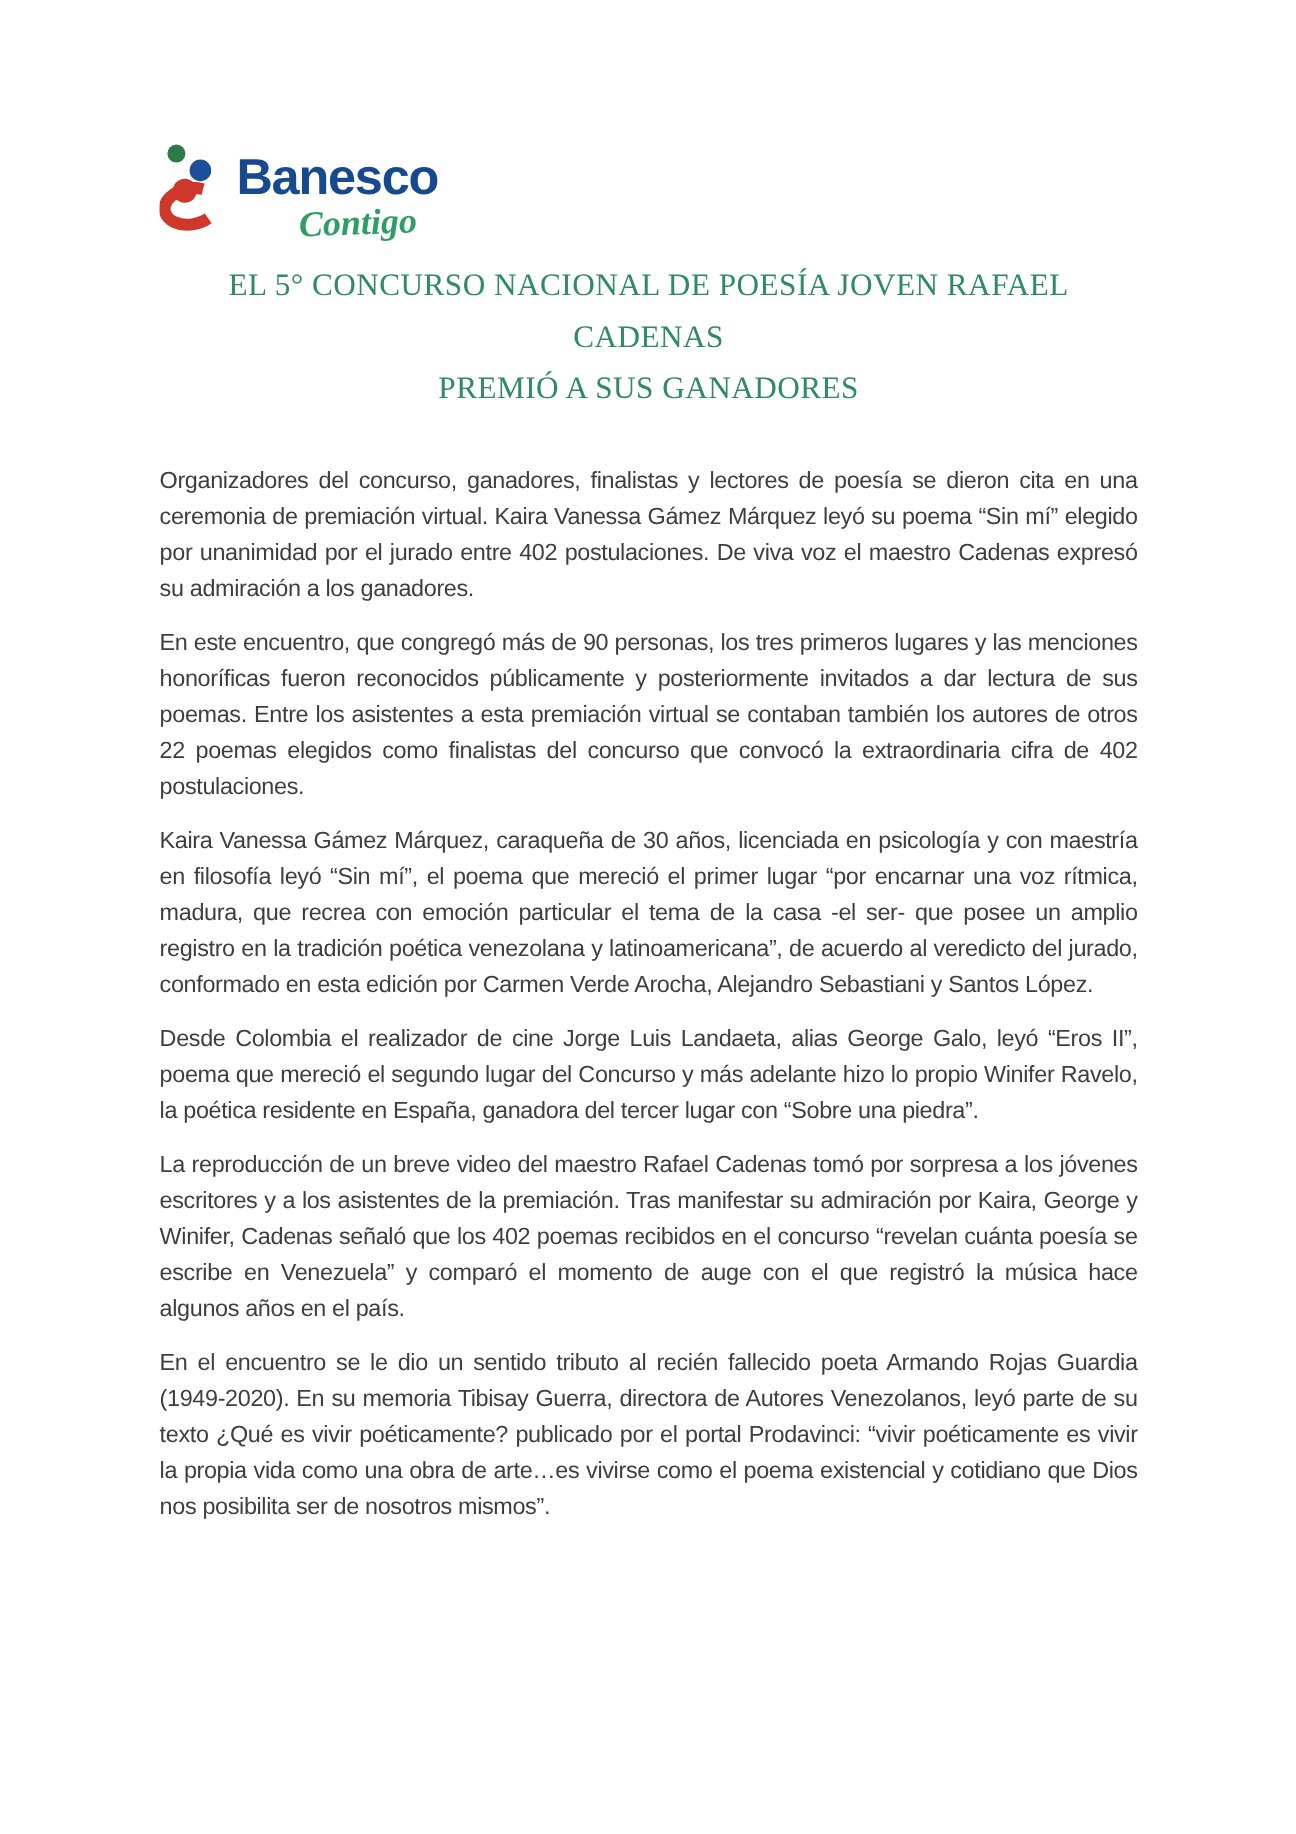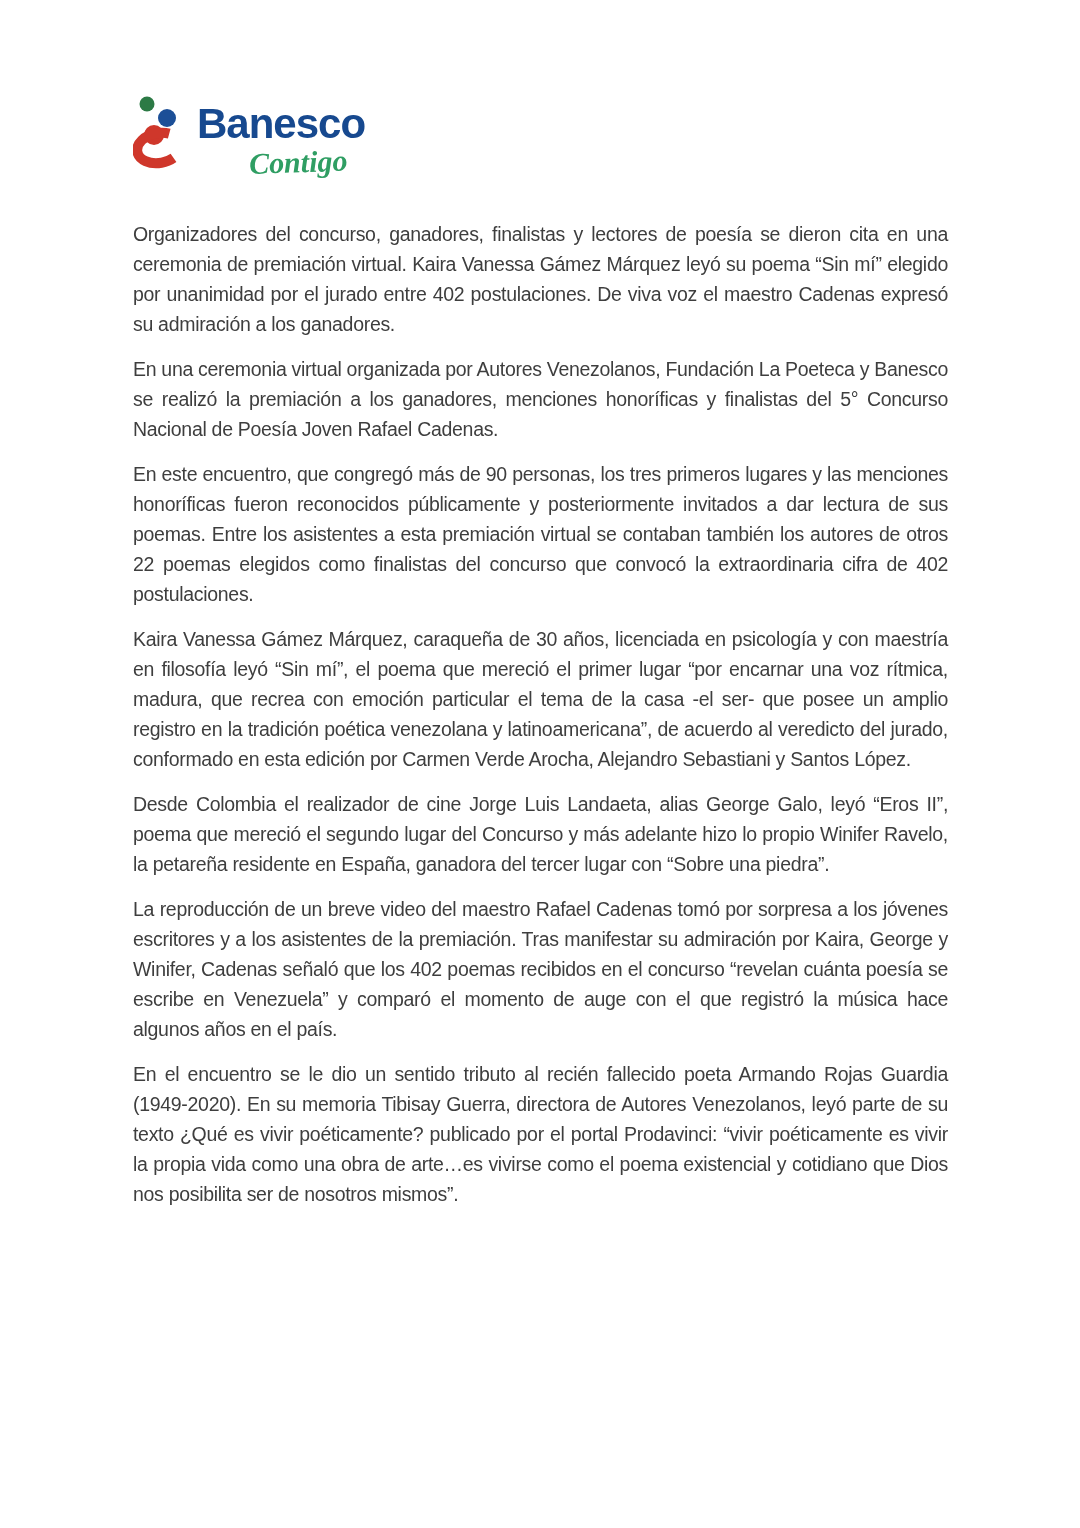--- a/index.html
+++ b/index.html
@@ -15,21 +15,21 @@
     overflow: hidden;
     font-family: "Liberation Sans", sans-serif;
   }
   .content {
     margin-left: 133px;
     margin-right: 132px; 
   }
 
   
   .logo-block {
-    padding-top: 94px;
+    padding-top: 118px;
     display: flex;
     align-items: flex-start;
   }
   .logo-icon {
     width: 62px;
     height: 76px;
     flex: 0 0 auto;
   }
   .logo-text {
     display: flex;
@@ -94,25 +94,28 @@
         <circle cx="34" cy="23" r="9" fill="#1c4f97"></circle>
         <circle cx="21" cy="40" r="10" fill="#cf372b"></circle>
         <ellipse cx="26" cy="53" rx="22" ry="15" fill="none" stroke="#cf372b" stroke-width="10" pathLength="100" stroke-dasharray="72 28" stroke-dashoffset="-14" transform="rotate(-10 26 53)"></ellipse>
       </svg>
       <div class="logo-text">
         <div class="brand-wordmark">Banesco</div>
         <div class="brand-tagline">Contigo</div>
       </div>
     </div>
 
+    <h1 class="doc-title">
+      <div>EL 5° CONCURSO NACIONAL DE POESÍA JOVEN RAFAEL CADENAS</div>
+      <div>PREMIÓ A SUS GANADORES</div>
+    </h1>
 
     <div class="body-text">
       <p>Organizadores del concurso, ganadores, finalistas y lectores de poesía se dieron cita en una ceremonia de premiación virtual. Kaira Vanessa Gámez Márquez leyó su poema “Sin mí” elegido por unanimidad por el jurado entre 402 postulaciones. De viva voz el maestro Cadenas expresó su admiración a los ganadores.</p>
-      <p>En una ceremonia virtual organizada por Autores Venezolanos, Fundación La Poeteca y Banesco se realizó la premiación a los ganadores, menciones honoríficas y finalistas del 5° Concurso Nacional de Poesía Joven Rafael Cadenas.</p>
       <p>En este encuentro, que congregó más de 90 personas, los tres primeros lugares y las menciones honoríficas fueron reconocidos públicamente y posteriormente invitados a dar lectura de sus poemas. Entre los asistentes a esta premiación virtual se contaban también los autores de otros 22 poemas elegidos como finalistas del concurso que convocó la extraordinaria cifra de 402 postulaciones.</p>
       <p>Kaira Vanessa Gámez Márquez, caraqueña de 30 años, licenciada en psicología y con maestría en filosofía leyó “Sin mí”, el poema que mereció el primer lugar “por encarnar una voz rítmica, madura, que recrea con emoción particular el tema de la casa -el ser- que posee un amplio registro en la tradición poética venezolana y latinoamericana”, de acuerdo al veredicto del jurado, conformado en esta edición por Carmen Verde Arocha, Alejandro Sebastiani y Santos López.</p>
-      <p>Desde Colombia el realizador de cine Jorge Luis Landaeta, alias George Galo, leyó “Eros II”, poema que mereció el segundo lugar del Concurso y más adelante hizo lo propio Winifer Ravelo, la petareña residente en España, ganadora del tercer lugar con “Sobre una piedra”.</p>
+      <p>Desde Colombia el realizador de cine Jorge Luis Landaeta, alias George Galo, leyó “Eros II”, poema que mereció el segundo lugar del Concurso y más adelante hizo lo propio Winifer Ravelo, la poética residente en España, ganadora del tercer lugar con “Sobre una piedra”.</p>
       <p>La reproducción de un breve video del maestro Rafael Cadenas tomó por sorpresa a los jóvenes escritores y a los asistentes de la premiación. Tras manifestar su admiración por Kaira, George y Winifer, Cadenas señaló que los 402 poemas recibidos en el concurso “revelan cuánta poesía se escribe en Venezuela” y comparó el momento de auge con el que registró la música hace algunos años en el país.</p>
       <p>En el encuentro se le dio un sentido tributo al recién fallecido poeta Armando Rojas Guardia (1949-2020). En su memoria Tibisay Guerra, directora de Autores Venezolanos, leyó parte de su texto ¿Qué es vivir poéticamente? publicado por el portal Prodavinci: “vivir poéticamente es vivir la propia vida como una obra de arte…es vivirse como el poema existencial y cotidiano que Dios nos posibilita ser de nosotros mismos”.</p>
     </div>
 
   </div>
 </div>
 
 </body></html>

